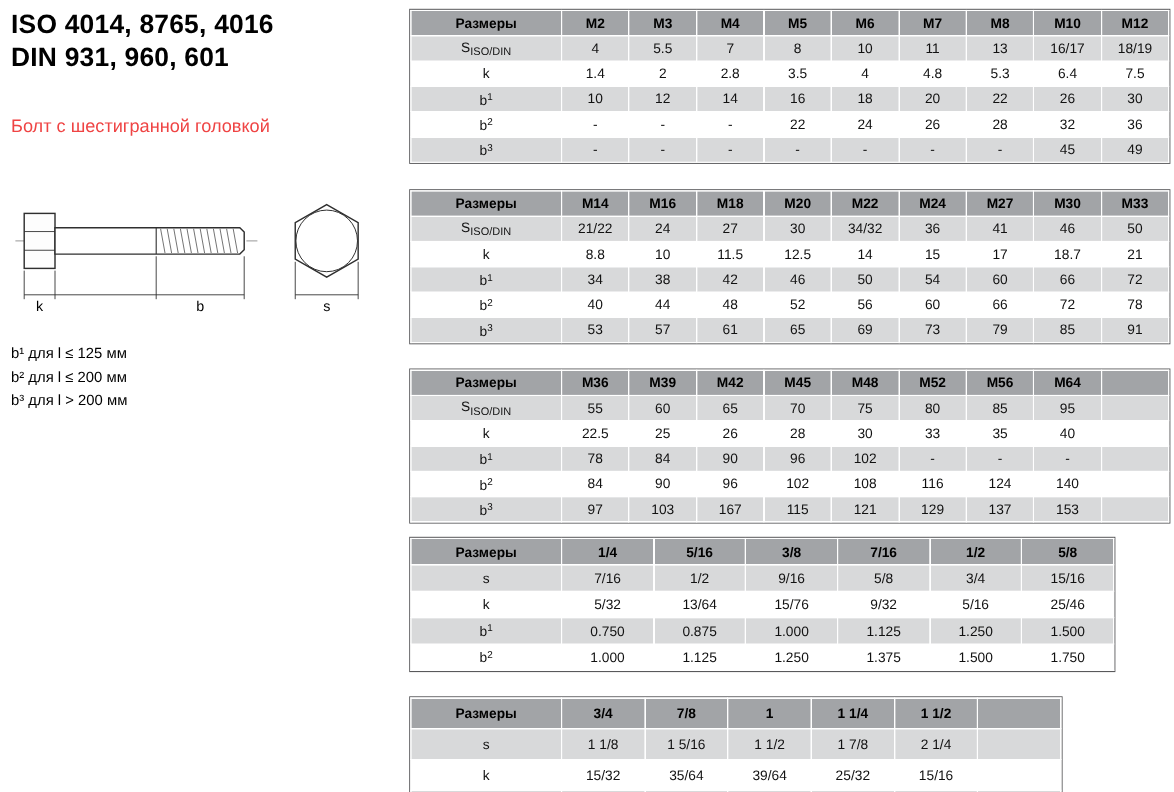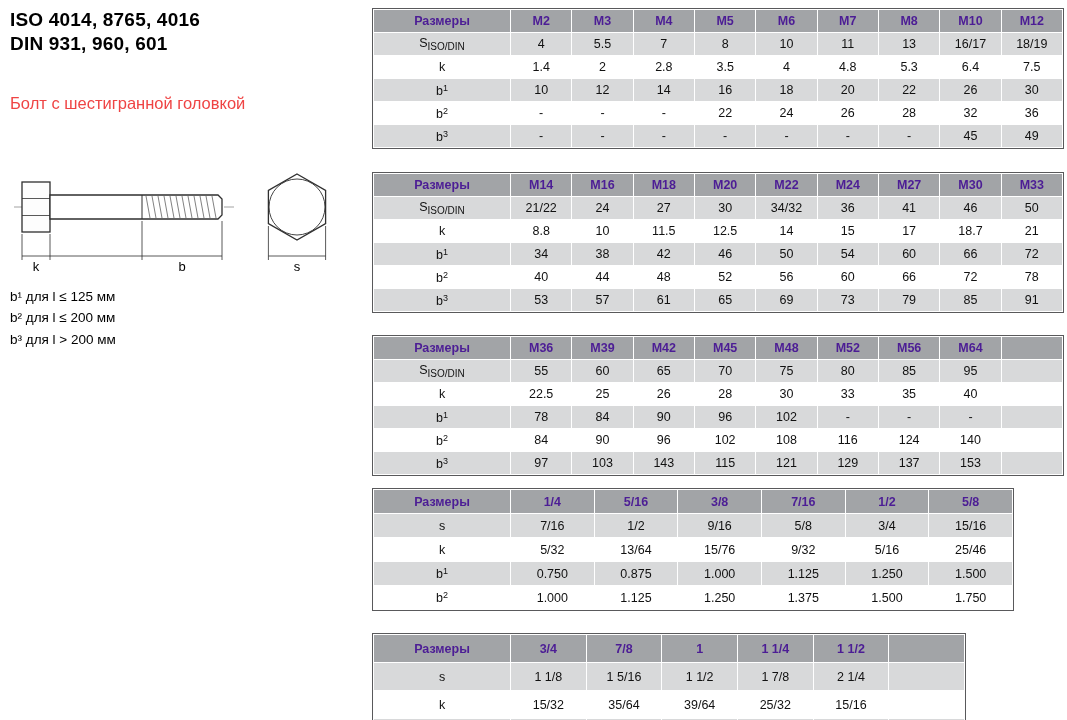--- a/index.html
+++ b/index.html
@@ -3,41 +3,41 @@
 <meta charset="utf-8">
 <style>
   html,body{margin:0;padding:0;}
   body{
     width:1067px;height:720px;position:relative;overflow:hidden;
     background:#ffffff;color:#111;
     font-family:"Liberation Sans", sans-serif;
   }
   
   .left-panel{position:absolute;left:10px;top:8px;width:356px;}
-  .titles{font-size:19px;font-weight:bold;line-height:1.25;letter-spacing:.2px;color:#000;}
+  .titles{font-size:24px;font-weight:bold;line-height:1.25;letter-spacing:.2px;color:#000;}
   .subtitle{margin-top:36px;font-size:16.5px;line-height:1.35;color:#ef4444;}
   .drawing{margin-top:48px;display:block;}
-  .notes{margin-top:12px;font-size:13.5px;line-height:1.6;color:#000;}
+  .notes{margin-top:24px;font-size:13.5px;line-height:1.6;color:#000;}
   
   .right-panel{position:absolute;left:372px;top:8px;width:692px;}
   .tbl{border:1px solid #59595b;}
   .t123{width:690px;}
   .t4{width:640px;}
   .t5{width:592px;}
   .gap23{margin-top:23px;}
   .gap22{margin-top:22px;}
   .gap12{margin-top:12px;}
   table{border-collapse:collapse;table-layout:fixed;width:100%;font-size:12.5px;}
   th,td{
     border:1px solid #ffffff;
     text-align:center;vertical-align:middle;
     padding:1px 3px;white-space:nowrap;overflow:hidden;
   }
   th:first-child,td:first-child{width:130px;}
-  thead th{background:#a2a4a7;font-weight:bold;color:#4c1d95;height:20px;}
+  thead th{background:#a2a4a7;font-weight:bold;color:#000000;height:20px;}
   tbody tr:nth-child(odd) td{background:#d8d9da;}
   tbody tr:nth-child(even) td{background:#ffffff;}
   .t123 td, .t123 th{height:20px;}
   .t4 td, .t4 th{height:21px;}
   .t5 td, .t5 th{height:25px;}
   sub{font-size:10px;vertical-align:-3px;}
   sup{font-size:9px;vertical-align:4px;}
   svg text{font-family:"Liberation Sans", sans-serif;font-size:13px;fill:#000;}
 </style>
 </head>
@@ -329,21 +329,21 @@
             <td>108</td>
             <td>116</td>
             <td>124</td>
             <td>140</td>
             <td></td>
           </tr>
           <tr>
             <td>b<sup>3</sup></td>
             <td>97</td>
             <td>103</td>
-            <td>143</td>
+            <td>167</td>
             <td>115</td>
             <td>121</td>
             <td>129</td>
             <td>137</td>
             <td>153</td>
             <td></td>
           </tr>
         </tbody>
       </table>
     </div>

